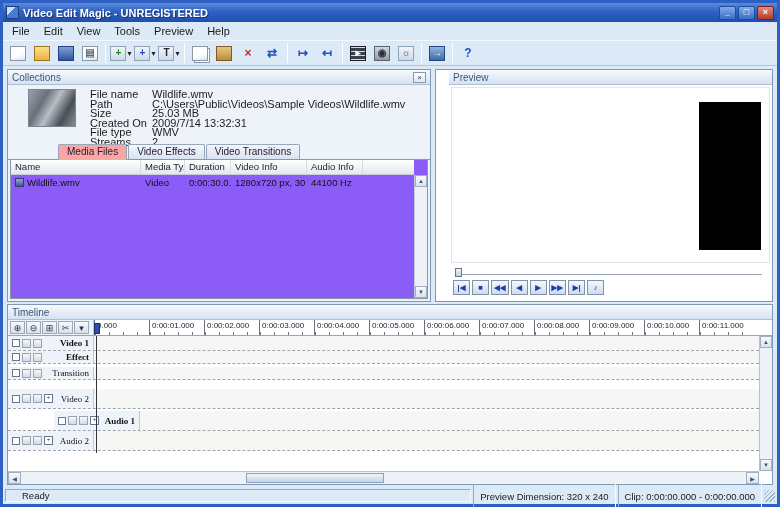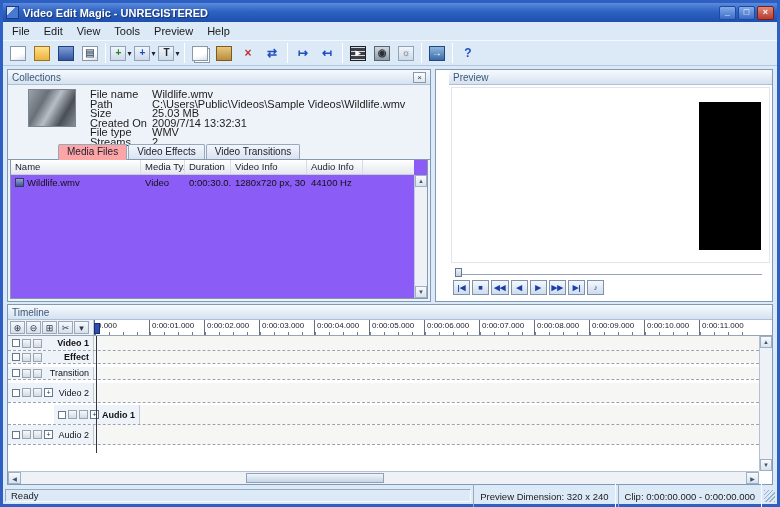--- a/index.html
+++ b/index.html
@@ -105,21 +105,21 @@
   .ttools{width:86px;flex:0 0 86px;display:flex;align-items:center;gap:1px;padding-left:2px;
     border-right:1px solid #c0c8d4;background:#eef3fa;}
   .ttool{width:15px;height:13px;border:1px solid #9aa8ba;background:linear-gradient(#f6f9fc,#d6e0ec);
     font-size:9px;color:#334;display:flex;align-items:center;justify-content:center;}
   .ruler{flex:1;display:flex;overflow:hidden;background:#fff;}
   .rseg{flex:0 0 55px;width:55px;font-size:8px;color:#223;border-left:1px solid #66707e;
     padding:1px 0 0 2px;position:relative;white-space:nowrap;overflow:hidden;}
   .rseg::after{content:"";position:absolute;left:0;right:0;bottom:0;height:3px;
     background:repeating-linear-gradient(90deg,#778 0 1px,transparent 1px 14px);}
   .tracks{position:absolute;left:0;top:16px;right:13px;}
-  .track{display:flex;border-bottom:1px dashed #9aa4ae;}
+  .track{display:flex;border-bottom:1px dashed #9aa4ae;font-family:Liberation Serif, serif;}
   .thead{width:86px;flex:0 0 86px;display:flex;align-items:center;gap:2px;padding:0 4px;
     background:#eef3fa;border-right:1px solid #c0c8d4;}
   .cb{width:8px;height:8px;border:1px solid #67788c;background:#fff;flex:0 0 8px;}
   .tico{width:9px;height:9px;border:1px solid #98a4b2;background:linear-gradient(#f8f8f8,#d4dae2);flex:0 0 9px;}
   .texp{width:9px;height:9px;border:1px solid #67788c;background:#fff;font-size:7px;line-height:7px;
     text-align:center;color:#234;flex:0 0 9px;}
   .tname{margin-left:auto;font-size:9px;color:#111;white-space:nowrap;}
   .tlane{flex:1;background:#f6f6f4;}
   .phflag{position:absolute;left:86px;top:3px;width:6px;height:11px;background:#2e4eb0;border:1px solid #16306e;}
   .phline{position:absolute;left:88px;top:16px;width:1px;height:117px;background:#30343c;}
@@ -128,21 +128,21 @@
   .thscroll{position:absolute;left:0;right:13px;bottom:0;height:13px;background:#eef2f7;
     border-top:1px solid #b6c2d2;display:flex;}
   .harr{width:13px;flex:0 0 13px;background:linear-gradient(#f8fafc,#d8e2ee);border:1px solid #9fb0c4;
     font-size:6px;color:#456;display:flex;align-items:center;justify-content:center;}
   .htrack{flex:1;position:relative;}
   .hthumb{position:absolute;left:31%;width:19%;top:1px;bottom:1px;background:linear-gradient(#f0f5fa,#c6d4e6);
     border:1px solid #8fa2ba;}
 
   
   .statusbar{height:17px;flex:0 0 17px;display:flex;align-items:center;gap:2px;padding:1px 2px;font-size:9.5px;color:#1a1a1a;}
-  .sleft{flex:1;height:13px;line-height:12px;padding:0 5px;border:1px solid;border-color:#9aa8bc #f6fafe #f6fafe #9aa8bc;}
+  .sleft{flex:1;height:13px;line-height:12px;padding:0 16px;border:1px solid;border-color:#9aa8bc #f6fafe #f6fafe #9aa8bc;}
   .spanel{height:25px;line-height:12px;padding:7px 6px;border:1px solid;border-color:#9aa8bc #f6fafe #f6fafe #9aa8bc;white-space:nowrap;}
   .grip{width:11px;height:12px;background:repeating-linear-gradient(135deg,#9ab0c8 0 1px,transparent 1px 3px);}
 </style>
 </head>
 <body>
 
 <div class="window">
 
   <div class="titlebar">
     <span class="appicon"></span>
@@ -384,21 +384,21 @@
           </div>
           <div class="track" style="height: 13px; margin-top: 3px;">
             <div class="thead">
               <span class="cb"></span>
               <span class="tico"></span>
               <span class="tico"></span>
               <span class="tname">Transition</span>
             </div>
             <div class="tlane"></div>
           </div>
-          <div class="track" style="height: 20px; margin-top: 3px;">
+          <div class="track" style="height: 20px; margin-top: 9px;">
             <div class="thead">
               <span class="cb"></span>
               <span class="tico"></span>
               <span class="tico"></span>
               <span class="texp">+</span>
               <span class="tname">Video 2</span>
             </div>
             <div class="tlane"></div>
           </div>
           <div class="track" style="height: 20px; margin-top: 2px; padding-left: 46px;">

